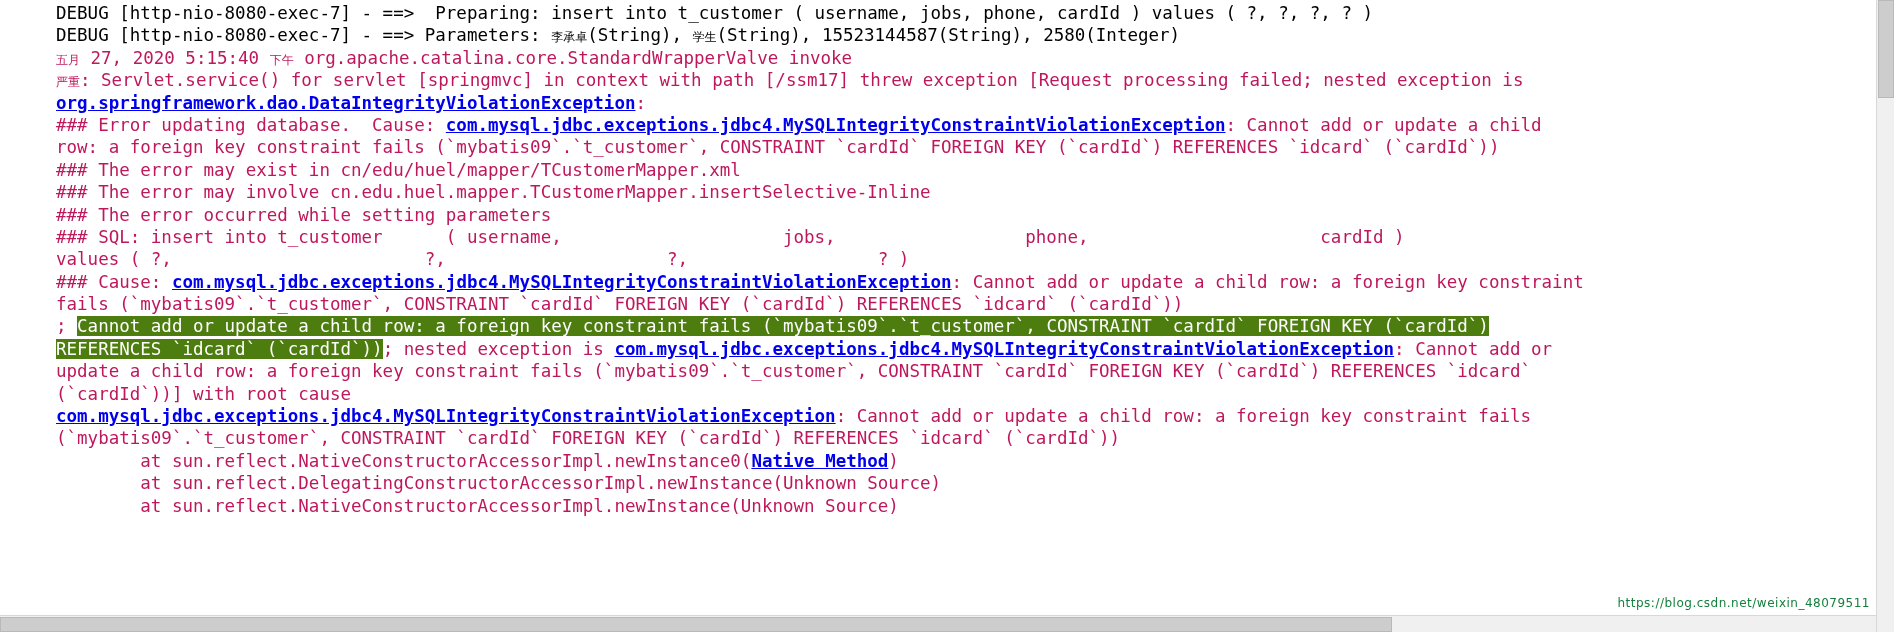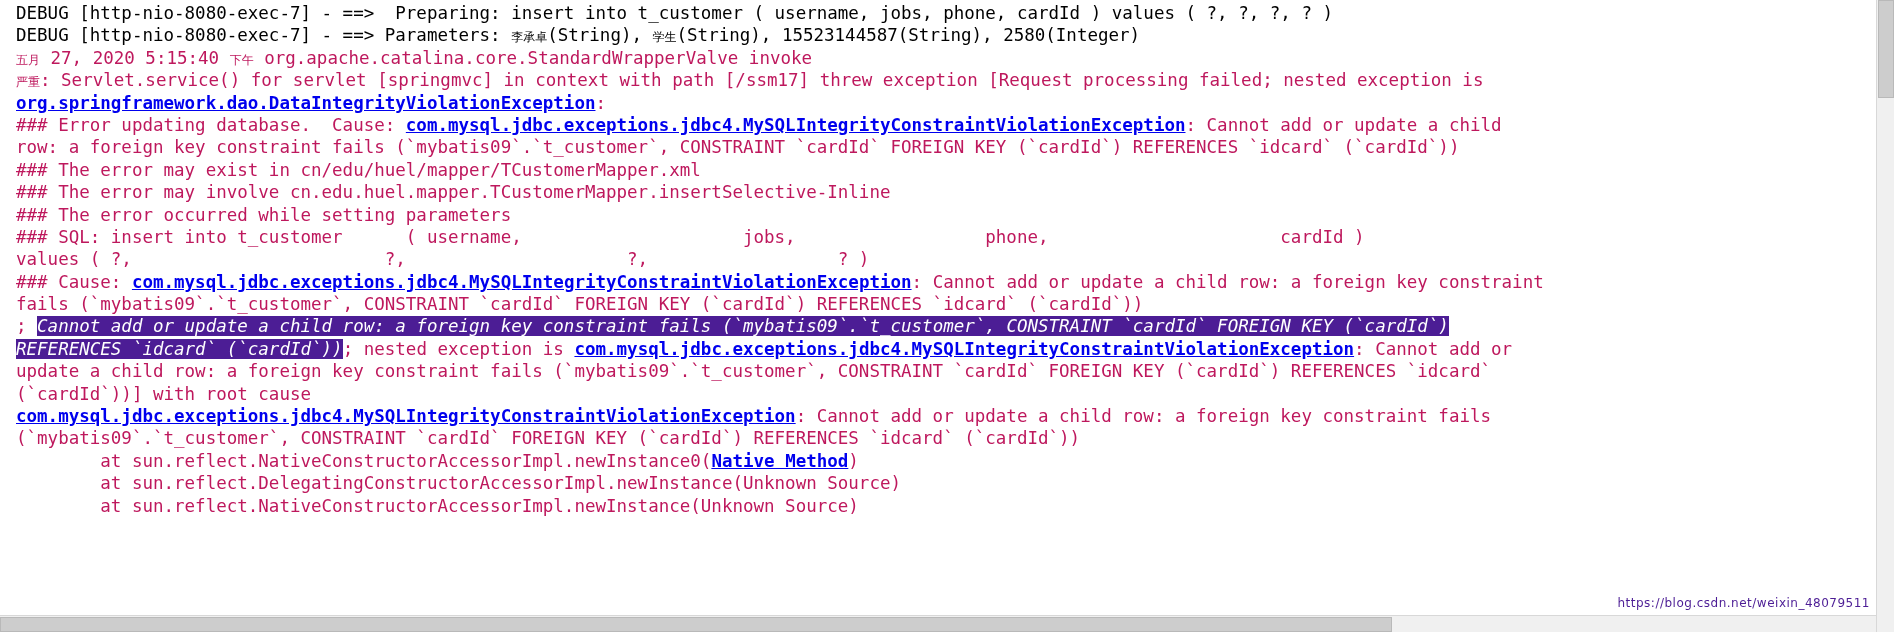--- a/index.html
+++ b/index.html
@@ -17,25 +17,26 @@
     overflow:hidden;
   }
   .line{
     white-space:pre;
     font-size:17.5px;
     line-height:22.4px;
     height:22.4px;
     letter-spacing:0px;
     padding-left:16px;
     font-family:"DejaVu Sans Mono","Liberation Mono",monospace;
+    margin-left:40px;
   }
   .blk{color:#000000;}
   .red{color:#be185d;}
   .lnk{color:#0000ee;text-decoration:underline;font-weight:bold;}
-  .sel{background:#4c1d95;color:#ffffff;text-decoration:none;font-style:italic;}
+  .sel{background:#4d7c0f;color:#ffffff;text-decoration:none;}
   .cjk{font-family:"DejaVu Sans","Liberation Sans",sans-serif;font-size:12px;}
   
   #vscroll{
     position:absolute;top:0;right:0;width:17px;height:632px;
     background:#f0f0f0;border-left:1px solid #d8d8d8;
   }
   #vthumb{
     position:absolute;top:0;left:1px;width:14px;height:96px;
     background:#cdcdcd;border:1px solid #b9b9b9;
   }
@@ -45,21 +46,21 @@
     background:#f0f0f0;border-top:1px solid #d8d8d8;
   }
   #hthumb{
     position:absolute;left:0;top:1px;height:13px;width:1390px;
     background:#cdcdcd;border:1px solid #b9b9b9;
   }
   
   #watermark{
     position:absolute;right:24px;bottom:22px;
     font-family:"DejaVu Sans","Liberation Sans",sans-serif;
-    font-size:12px;color:#4c1d95;letter-spacing:.5px;
+    font-size:12px;color:#15803d;letter-spacing:.5px;
     white-space:nowrap;user-select:none;
   }
   .sep{position:absolute;left:0;bottom:16px;width:1877px;height:1px;background:#e6e6e6;}
 </style>
 </head>
 <body>
 
 <div id="console">
   <div id="lines">
       <div class="line"><span class="blk">DEBUG [http-nio-8080-exec-7] - ==&gt;  Preparing: insert into t_customer ( username, jobs, phone, cardId ) values ( ?, ?, ?, ? )</span></div>

